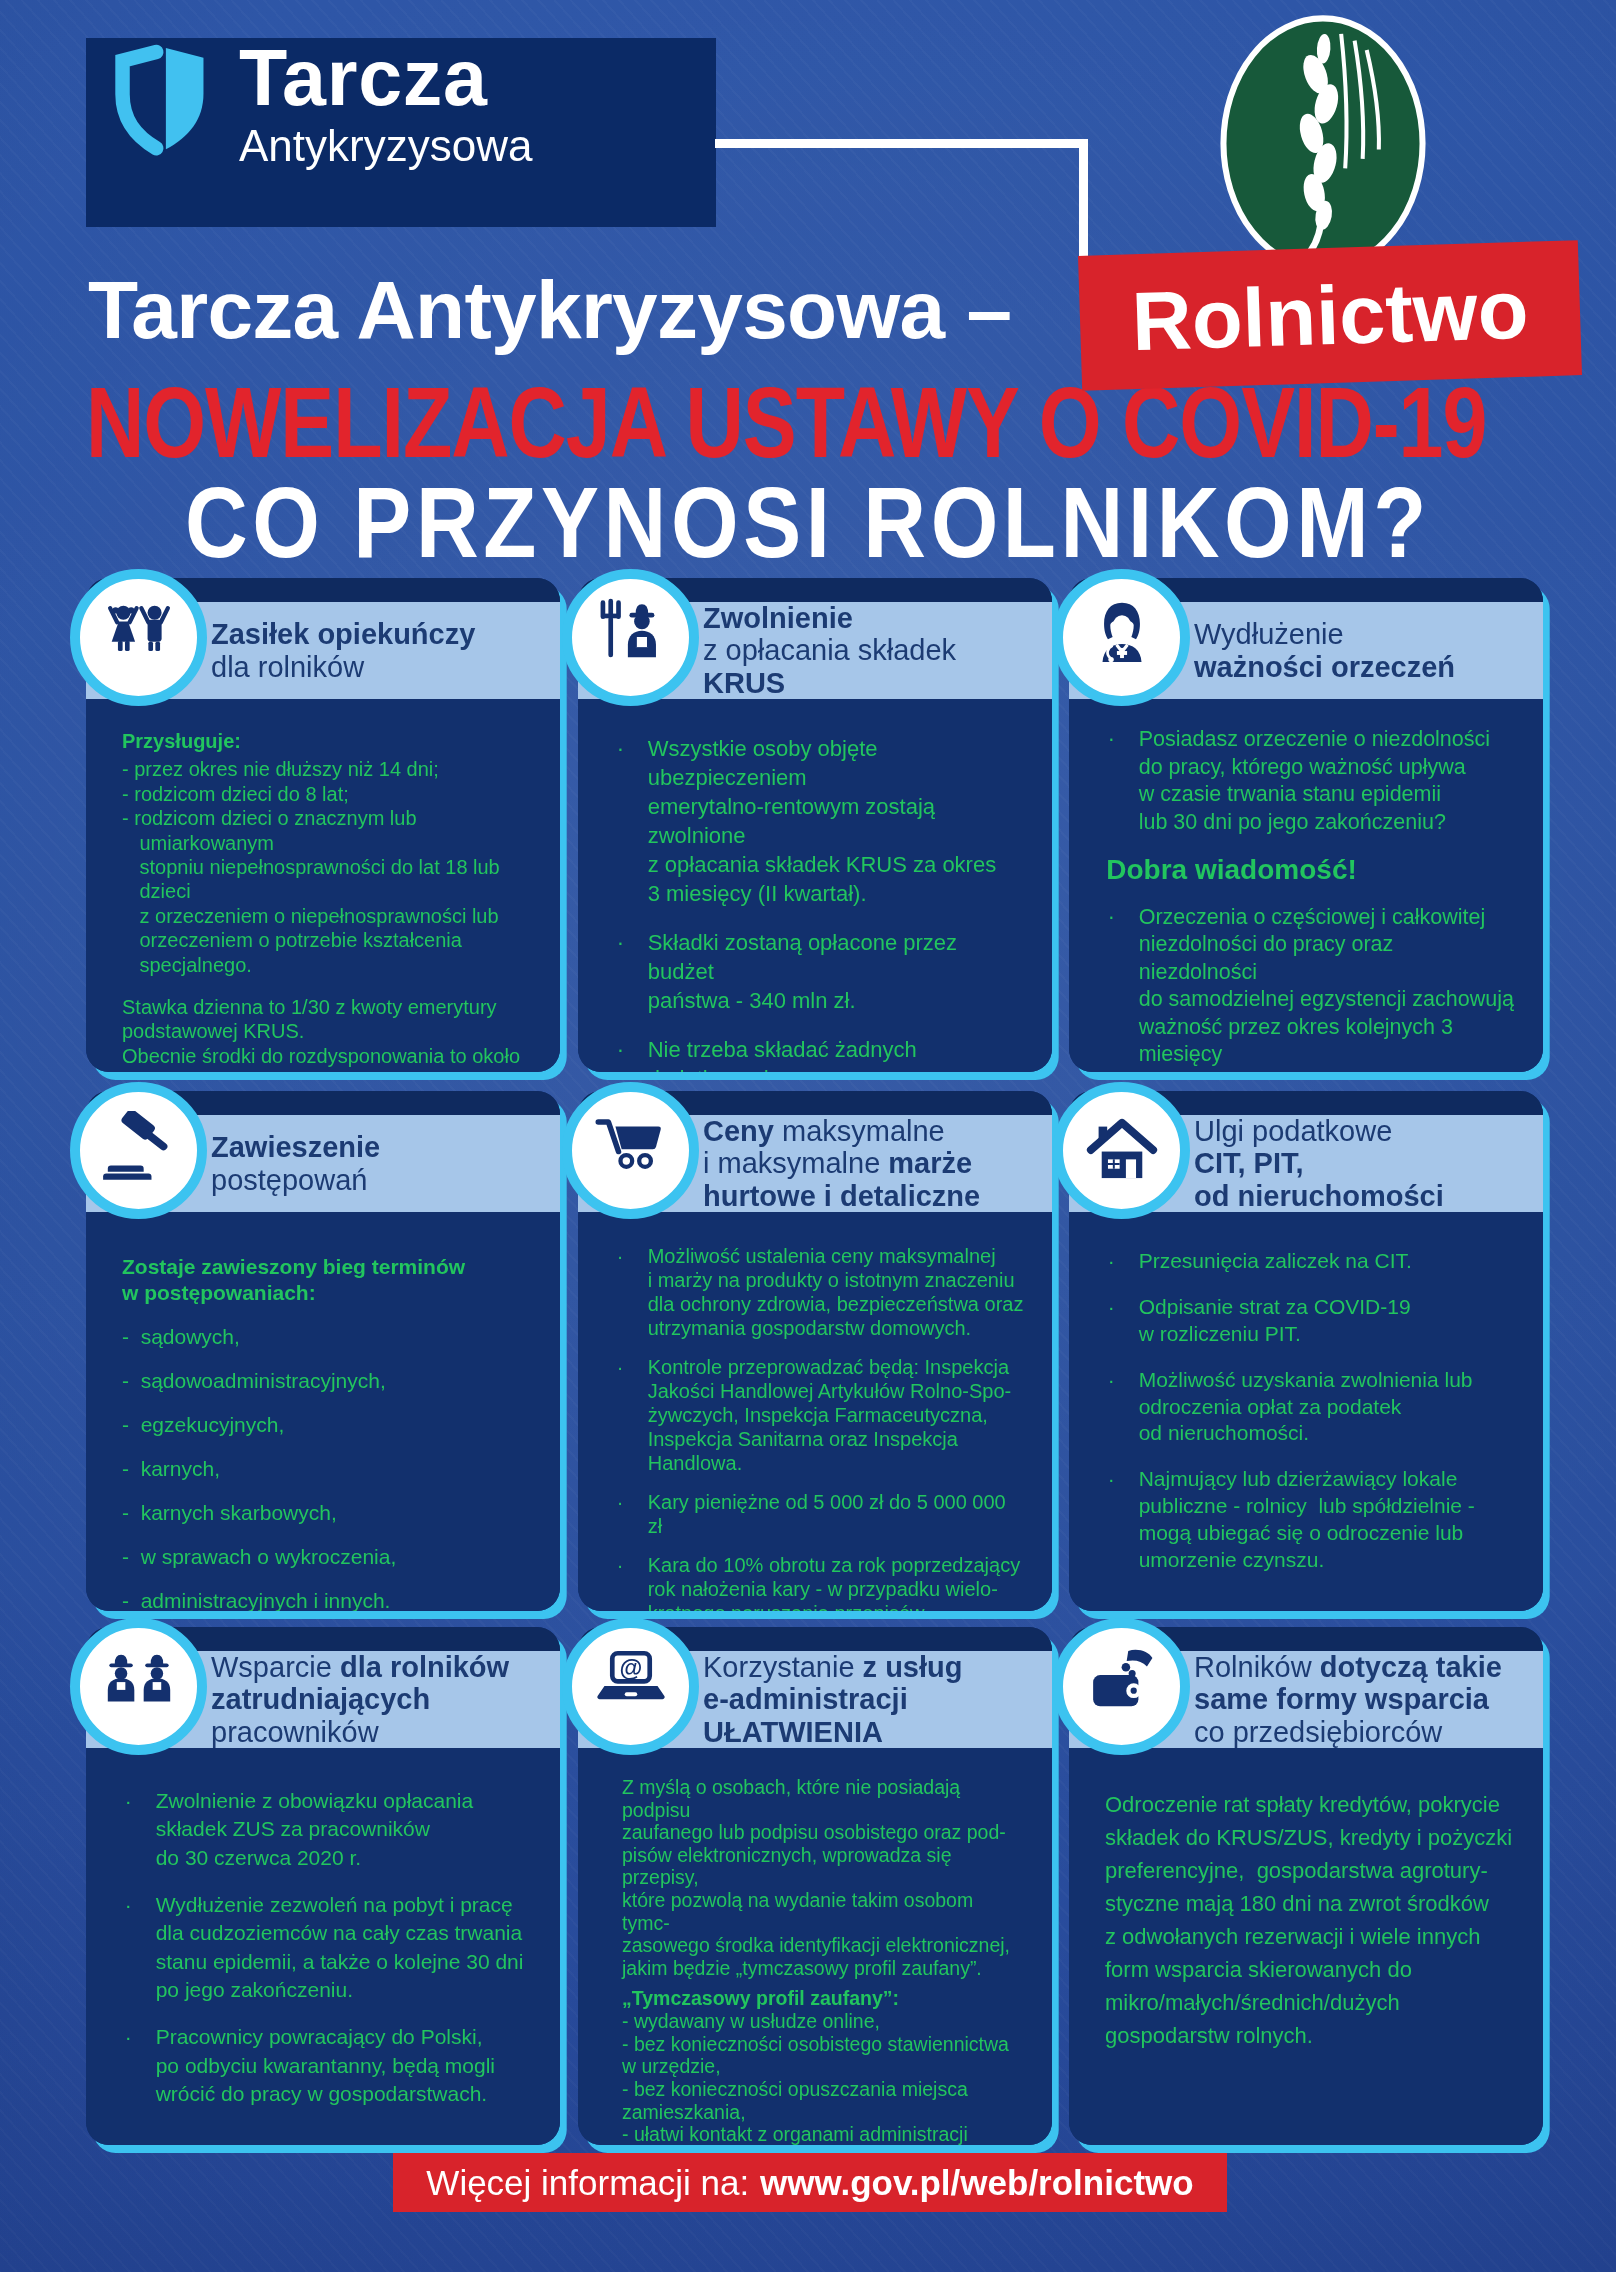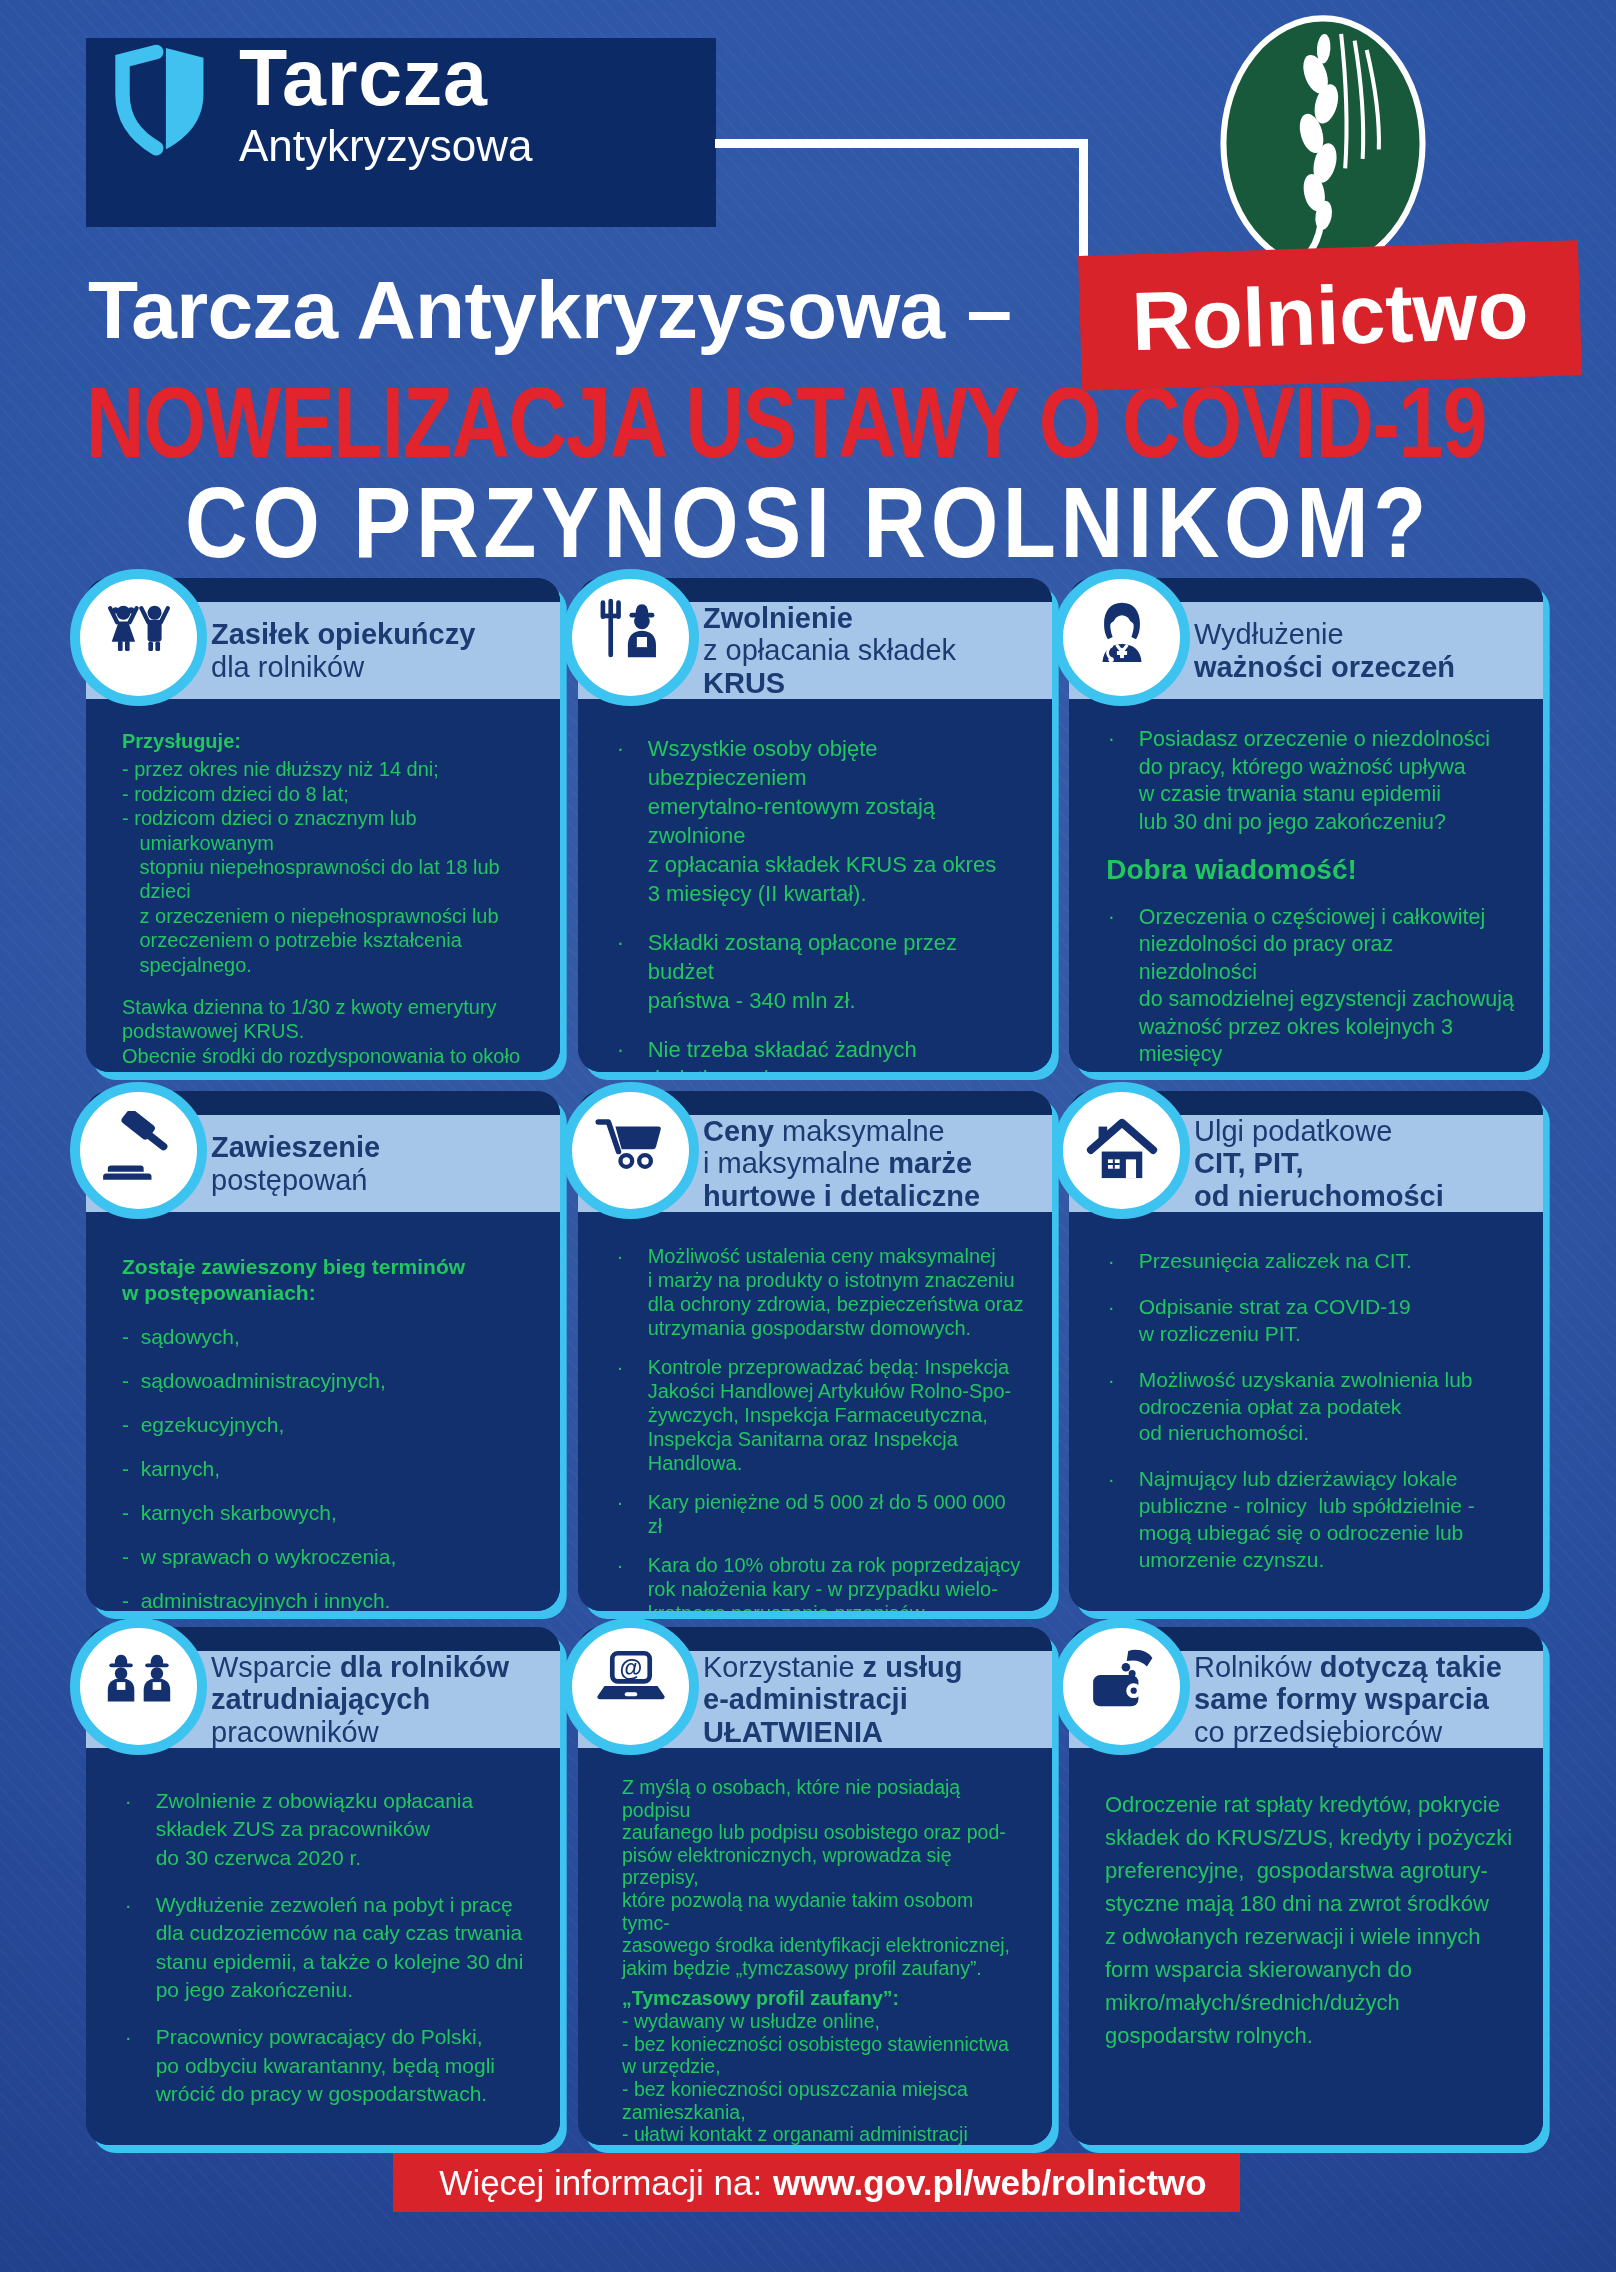--- a/index.html
+++ b/index.html
@@ -65,21 +65,21 @@
   #card5 .li{margin-bottom:15px;}
   #card6 .body{font-size:21px;line-height:1.28;padding-top:36px;}
   #card6 .li{margin-bottom:19px;}
   #card7 .body{font-size:21px;line-height:1.35;padding-top:39px;}
   #card7 .li{margin-bottom:19px;}
   #card8 .body{font-size:19.5px;line-height:1.16;padding-top:28px;padding-left:44px;}
   #card8 .lead{font-weight:700;margin-top:8px;}
   #card9 .body{font-size:22px;line-height:1.5;padding-top:40px;}
   
   .footer{position:absolute;left:393px;top:2153px;width:834px;height:59px;background:#d8232b;
-    display:flex;align-items:center;justify-content:center;gap:10.8px;color:#fff;font-size:35px;padding-left:13px;}
+    display:flex;align-items:center;justify-content:center;gap:10.8px;color:#fff;font-size:35px;}
   .footer .url{font-weight:700;}
 </style>
 </head>
 <body>
 
 <div class="poster">
 
   <div class="logo-box">
     <svg width="106" height="132" viewBox="0 0 110 132">
       <path d="M48 12 L13 21 v35 c0 26 13 43 35 56" fill="none" stroke="#41c1f0" stroke-width="15" stroke-linecap="round"></path>

